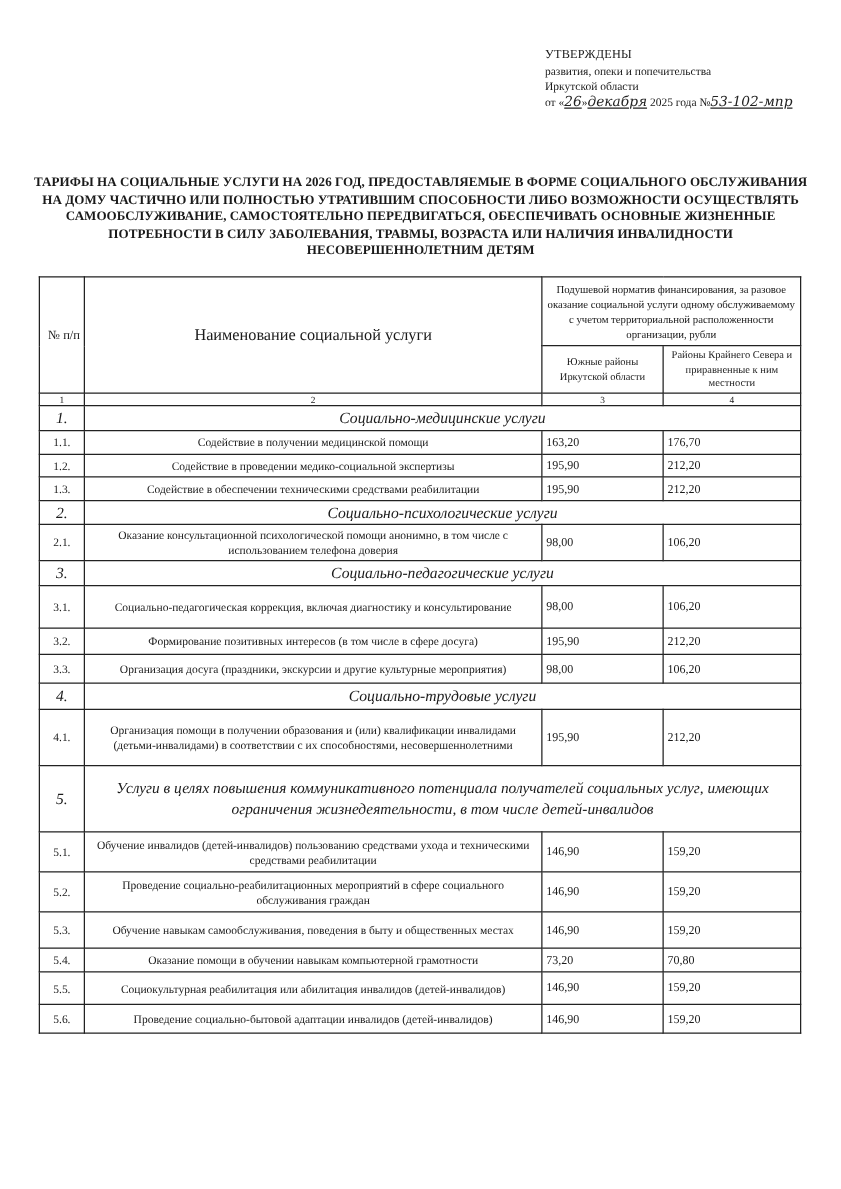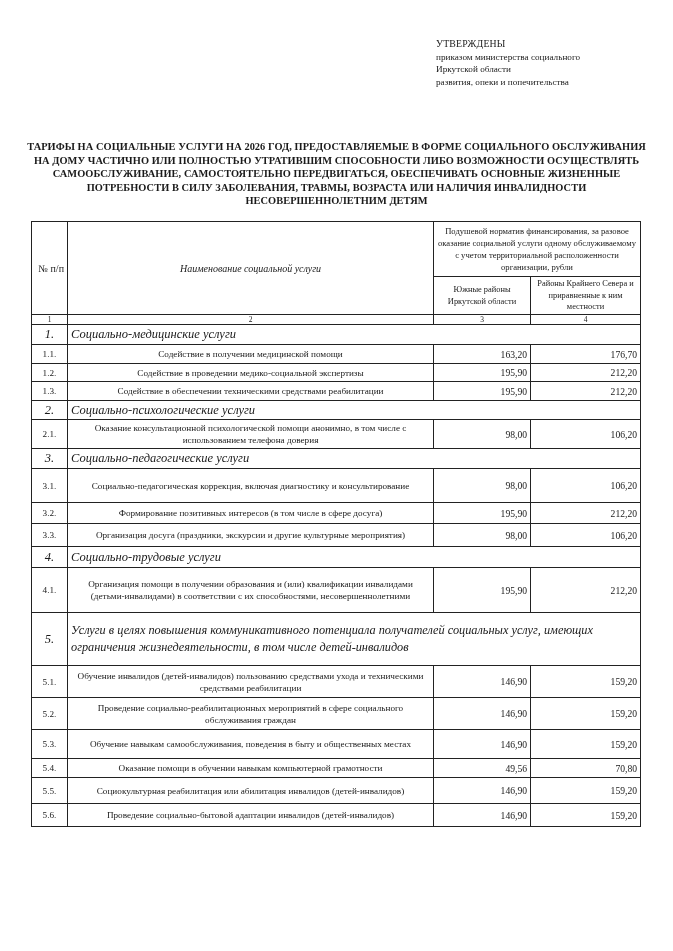--- a/index.html
+++ b/index.html
@@ -24,40 +24,43 @@
     position: absolute; left: 31px; top: 221px; width: 609px;
     border-collapse: collapse; table-layout: fixed;
     font-size: 9.2px;
   }
   table.tariffs td, table.tariffs th {
     border: 1px solid #222; padding: 0 3px; vertical-align: middle;
     font-weight: normal;
   }
   col.c1 { width: 36px; } col.c2 { width: 366px; } col.c3 { width: 97px; } col.c4 { width: 110px; }
   .hdr-num { text-align: right; font-size: 10px; }
-  .hdr-name { text-align: center; font-size: 10px; font-style: italic; }
+  .hdr-name { text-align: center; font-size: 13px; }
   .hdr-group { text-align: center; font-size: 8.6px; line-height: 12px; padding: 4px 6px; }
   .hdr-sub { text-align: center; font-size: 8.4px; line-height: 11.5px; padding: 2px 2px; }
   .colnum td { text-align: center; font-size: 7.5px; height: 9px; line-height: 9px; padding: 0; }
   .sec-num { text-align: center; font-weight: bold; font-style: italic; font-size: 12.5px; }
-  .sec-title { text-align: left; font-weight: bold; font-style: italic; font-size: 12.5px; }
+  .sec-title { text-align: center; font-weight: bold; font-style: italic; font-size: 12.5px; }
   .sec5 .sec-title { font-size: 12.3px; line-height: 17px; margin-top: 15px; }
   .row-num { text-align: center; font-size: 9.2px; }
   .row-name { text-align: center; font-size: 9.2px; line-height: 12px; }
-  .row-val { text-align: right; font-size: 9.6px; padding-right: 2px; }
+  .row-val { text-align: left; font-size: 9.6px; padding-right: 2px; }
   .footer-space { position: absolute; left: 0; top: 830px; width: 673px; height: 121px; }
 </style>
 </head>
 <body>
 
 <div class="approval">
   <div class="head">УТВЕРЖДЕНЫ</div>
-  <div>приказом министерства социального</div>
+  <div>развития, опеки и попечительства</div>
   <div>Иркутской области</div>
-  <div>развития, опеки и попечительства</div>
+  <div class="sig-line">
+    <span>от «</span><span class="hand">26</span><span>»</span><span class="hand">декабря</span>
+    <span>2025 года №</span><span class="hand">53-102-мпр</span>
+  </div>
 </div>
 
 <div class="title">ТАРИФЫ НА СОЦИАЛЬНЫЕ УСЛУГИ НА 2026 ГОД, ПРЕДОСТАВЛЯЕМЫЕ В ФОРМЕ СОЦИАЛЬНОГО ОБСЛУЖИВАНИЯ НА ДОМУ ЧАСТИЧНО ИЛИ ПОЛНОСТЬЮ УТРАТИВШИМ СПОСОБНОСТИ ЛИБО ВОЗМОЖНОСТИ ОСУЩЕСТВЛЯТЬ САМООБСЛУЖИВАНИЕ, САМОСТОЯТЕЛЬНО ПЕРЕДВИГАТЬСЯ, ОБЕСПЕЧИВАТЬ ОСНОВНЫЕ ЖИЗНЕННЫЕ ПОТРЕБНОСТИ В СИЛУ ЗАБОЛЕВАНИЯ, ТРАВМЫ, ВОЗРАСТА ИЛИ НАЛИЧИЯ ИНВАЛИДНОСТИ НЕСОВЕРШЕННОЛЕТНИМ ДЕТЯМ</div>
 
 <table class="tariffs">
   <colgroup>
       <col class="c1">
       <col class="c2">
       <col class="c3">
       <col class="c4">
@@ -165,21 +168,21 @@
   </tr>
   <tr style="height:29px">
     <td class="row-num">5.3.</td>
     <td class="row-name">Обучение навыкам самообслуживания, поведения в быту и общественных местах</td>
     <td class="row-val">146,90</td>
     <td class="row-val">159,20</td>
   </tr>
   <tr style="height:19px">
     <td class="row-num">5.4.</td>
     <td class="row-name">Оказание помощи в обучении навыкам компьютерной грамотности</td>
-    <td class="row-val">49,56</td>
+    <td class="row-val">73,20</td>
     <td class="row-val">70,80</td>
   </tr>
   <tr style="height:26px">
     <td class="row-num">5.5.</td>
     <td class="row-name">Социокультурная реабилитация или абилитация инвалидов (детей-инвалидов)</td>
     <td class="row-val">146,90</td>
     <td class="row-val">159,20</td>
   </tr>
   <tr style="height:23px">
     <td class="row-num">5.6.</td>

